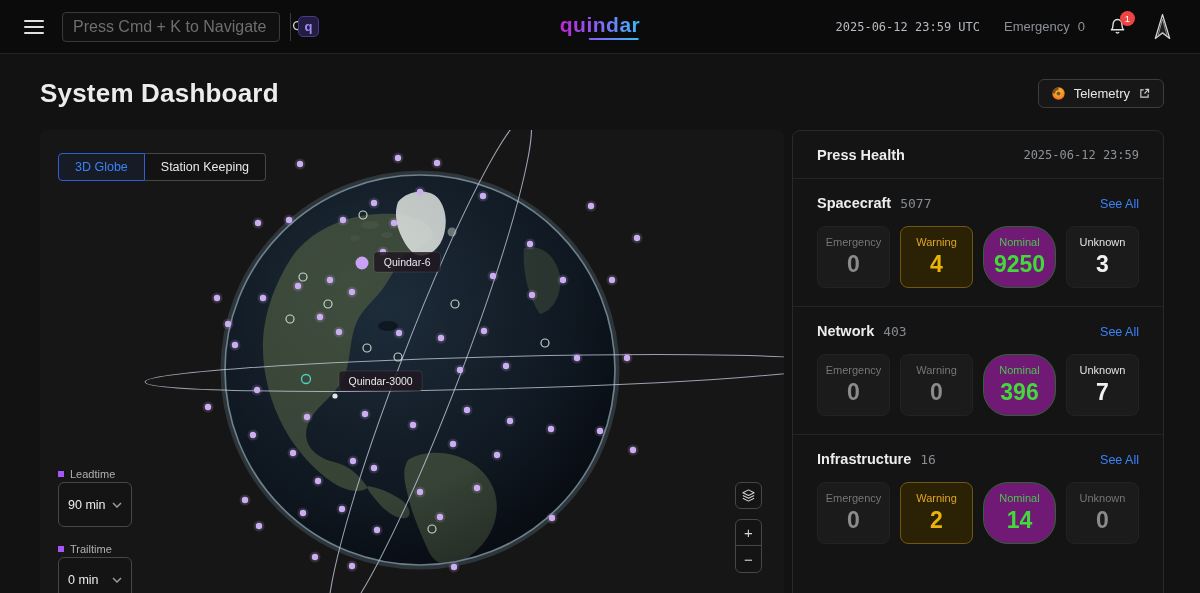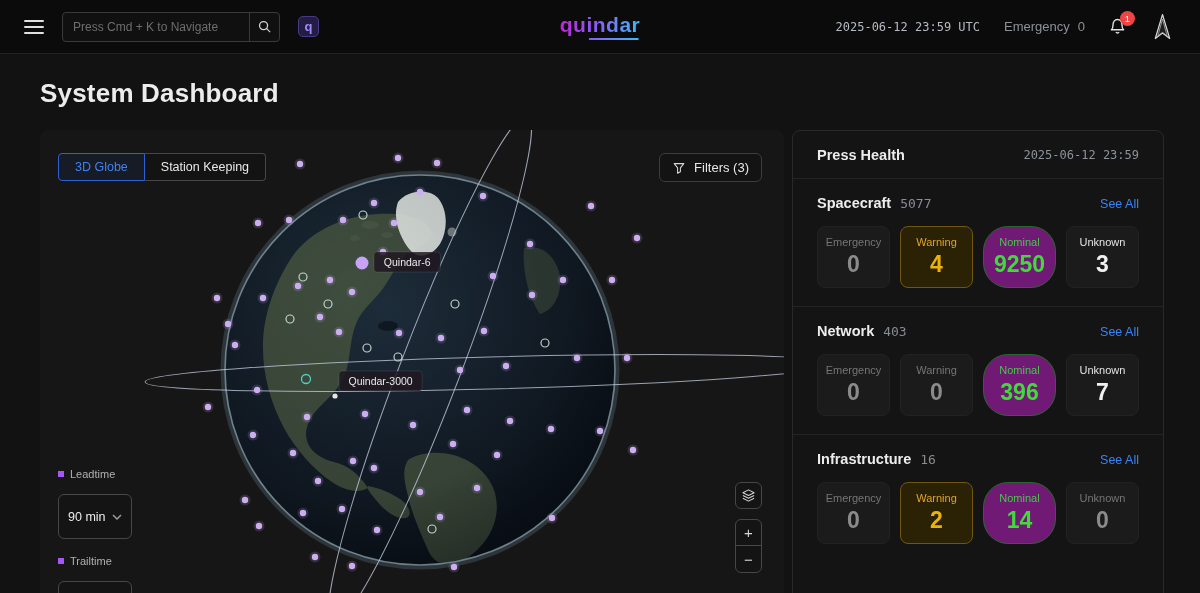--- a/index.html
+++ b/index.html
@@ -8,21 +8,21 @@
 
   
   .topbar { height:54px; background:#0b0b0b; border-bottom:1px solid #232323;
     display:flex; align-items:center; padding:0 26px 0 24px; position:relative; }
   .hamburger { width:20px; height:14px; display:flex; flex-direction:column;
     justify-content:space-between; cursor:pointer; }
   .hamburger span { height:2px; background:#e0e0e0; border-radius:1px; }
   .searchbox { margin-left:18px; width:218px; height:30px; border:1px solid #3a3a3a;
     border-radius:4px; display:flex; align-items:stretch; background:#101010; }
   .searchbox input { flex:1; background:transparent; border:none; outline:none;
-    color:#cfcfcf; font-size:12px; padding:0 10px; font-family:"Liberation Sans",sans-serif; }
+    color:#cfcfcf; font-size:16px; padding:0 10px; font-family:"Liberation Sans",sans-serif; }
   .searchbox input::placeholder { color:#6e6e6e; }
   .search-btn { width:30px; display:flex; align-items:center; justify-content:center;
     border-left:1px solid #3a3a3a; cursor:pointer; }
   .qbtn { margin-left:18px; width:21px; height:21px; border-radius:5px; background:#241d41;
     border:1px solid #483a8a; color:#9b8cfa; font-size:13px; font-weight:bold;
     display:flex; align-items:center; justify-content:center; cursor:pointer; }
   .logo { position:absolute; left:50%; transform:translateX(-50%); font-size:21px;
     font-weight:bold; letter-spacing:.5px;
     background:linear-gradient(90deg,#c026d3,#8b5cf6 45%,#38bdf8);
     -webkit-background-clip:text; background-clip:text; color:transparent; padding-bottom:3px; }
@@ -57,21 +57,21 @@
     cursor:pointer; color:#e8e8e8; border:1px solid #474747; background:rgba(18,18,18,.55); }
   .tab.active { color:#3b82f6; border-color:#2e5fd4; background:rgba(37,99,235,.07);
     border-radius:4px 0 0 4px; }
   .tab.inactive { border-left:none; border-radius:0 4px 4px 0;text-align:right; }
   .filters { position:absolute; top:23px; right:22px; z-index:3; height:29px;
     background:rgba(18,18,18,.55); }
   .globe-svg { position:absolute; inset:0; }
   .timectl { position:absolute; left:18px; top:338px; z-index:3; }
   .tlabel { display:flex; align-items:center; gap:6px; font-size:11px; color:#b0b0b0; }
   .sw { width:6px; height:6px; background:#a855f7; display:inline-block; }
-  .select { margin-top:14px; width:74px; height:45px; border:1px solid #474747;
+  .select { margin-top:2px; width:74px; height:45px; border:1px solid #474747;
     border-radius:6px; background:rgba(20,20,20,.8); display:flex; align-items:center;
     justify-content:space-between; padding:15px 9px; font-size:12.5px; color:#ececec;
     cursor:pointer; }
   .timectl .gap { height:16px; }
   .mapctl { position:absolute; right:22px; z-index:3; }
   .layers-btn { top:352px; width:27px; height:27px; border:1px solid #474747; border-radius:6px;
     background:rgba(20,20,20,.85); display:flex; align-items:center; justify-content:center;
     cursor:pointer; }
   .zoomctl { top:389px; width:27px; border:1px solid #474747; border-radius:6px;
     background:rgba(20,20,20,.85); overflow:hidden; }
@@ -146,20 +146,40 @@
     </span>
     <svg class="icon" width="23" height="28" viewBox="0 0 22 28">
       <path d="M11 1.5 L18.2 25.5 L11 20 L3.8 25.5 Z" fill="rgba(255,255,255,0.07)" stroke="#d8d8d8" stroke-width="1.2" stroke-linejoin="round"></path>
       <path d="M11 6 L15.6 23 L11 19.4 L6.4 23 Z" fill="none" stroke="#aeaeae" stroke-width="0.8" stroke-linejoin="round"></path>
     </svg>
   </div>
 </header>
 
 <div class="pagehead">
   <h1>System Dashboard</h1>
+  <div class="btn">
+    <svg class="icon" width="15" height="15" viewBox="0 0 16 16">
+      <defs>
+          <radialGradient id="ggr" cx="50%" cy="40%" r="70%">
+        <stop offset="0%" stop-color="#fbcb43"></stop>
+            <stop offset="60%" stop-color="#f78c1e"></stop>
+            <stop offset="100%" stop-color="#ef5a28"></stop>
+      </radialGradient>
+        </defs>
+      <circle cx="8" cy="8" r="6.6" fill="url(#ggr)"></circle>
+      <path d="M8 1.4 A6.6 6.6 0 0 0 1.4 8 L4.4 8 A3.6 3.6 0 0 1 8 4.4 Z" fill="#171717" opacity="0.55"></path>
+      <circle cx="8" cy="8" r="2.1" fill="#171717" opacity="0.6"></circle>
+    </svg>
+    <span>Telemetry</span>
+    <svg class="icon" width="13" height="13" viewBox="0 0 16 16">
+      <path d="M7 3.5 H3.5 V12.5 H12.5 V9" fill="none" stroke="#cfcfcf" stroke-width="1.4"></path>
+      <path d="M9 3 H13 V7" fill="none" stroke="#cfcfcf" stroke-width="1.4"></path>
+      <line x1="13" y1="3" x2="8" y2="8" stroke="#cfcfcf" stroke-width="1.4"></line>
+    </svg>
+  </div>
 </div>
 
 <div class="main">
 
   <section class="globe-panel">
 
     <svg class="globe-svg" id="globe-svg" width="744" height="480" viewBox="0 0 744 480">
       <defs>
         <radialGradient id="ocean" cx="42%" cy="34%" r="78%">
           <stop offset="0%" stop-color="#1e2d3b"></stop>
@@ -356,26 +376,20 @@
           <rect x="299" y="241" width="83.19999999999999" height="20" rx="3" fill="rgba(32,23,32,0.85)" stroke="rgba(255,255,255,0.14)" stroke-width="0.7"></rect>
           <text x="340.6" y="254.5" fill="#e9e9e9" font-size="10.5" text-anchor="middle" font-family="&quot;Liberation Sans&quot;,sans-serif">Quindar-3000</text>
         </g>
     </svg>
 
     <div class="tabs">
       <div class="tab active">3D Globe</div>
       <div class="tab inactive">Station Keeping</div>
     </div>
 
-    <div class="btn filters">
-      <svg class="icon" width="14" height="14" viewBox="0 0 16 16">
-        <path d="M2.5 3 H13.5 L9.6 7.8 V12.2 L6.4 13.9 V7.8 Z" fill="none" stroke="#d8d8d8" stroke-width="1.2" stroke-linejoin="round"></path>
-      </svg>
-      <span>Filters (3)</span>
-    </div>
 
     <div class="timectl">
       <div class="tlabel">
         <span class="sw"></span>
         <span>Leadtime</span>
       </div>
       <div class="select">
         <span>90 min</span>
         <svg class="icon" width="10" height="6" viewBox="0 0 10 6">
           <path d="M1 1 L5 5 L9 1" fill="none" stroke="#9a9a9a" stroke-width="1.5"></path>

